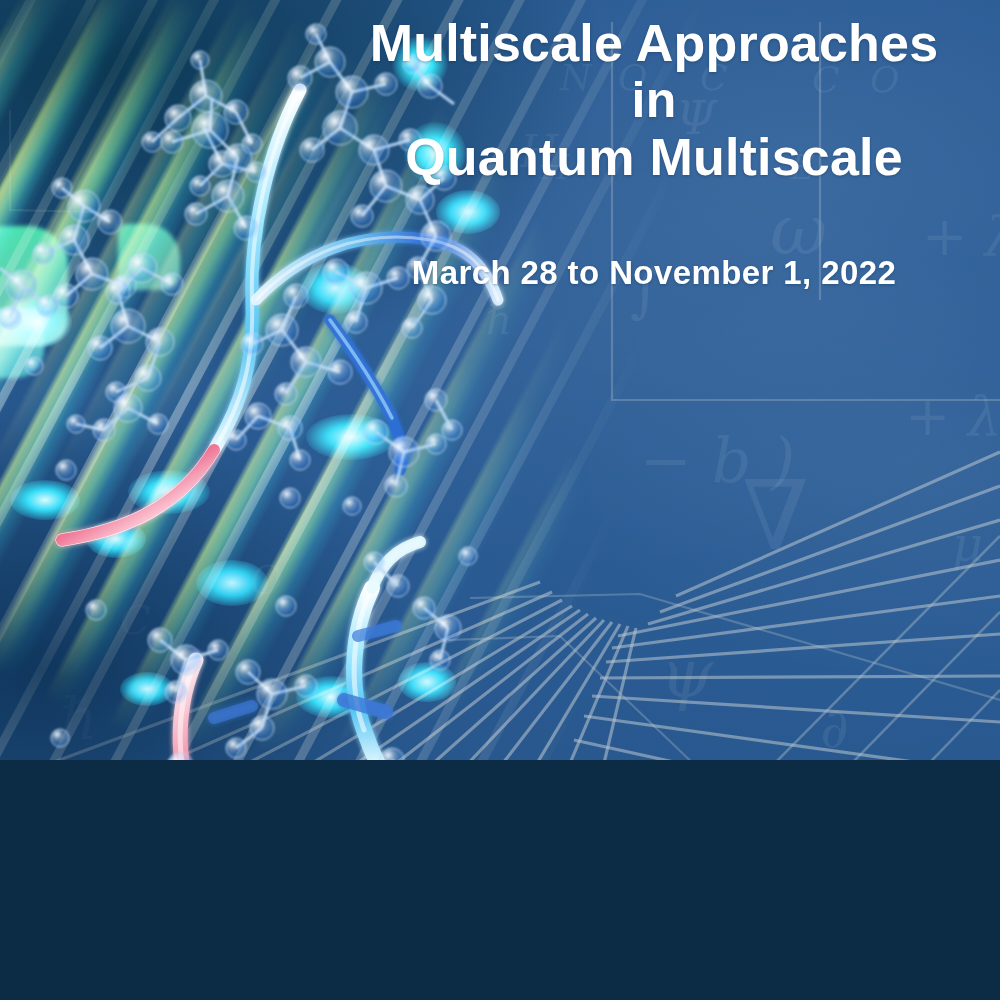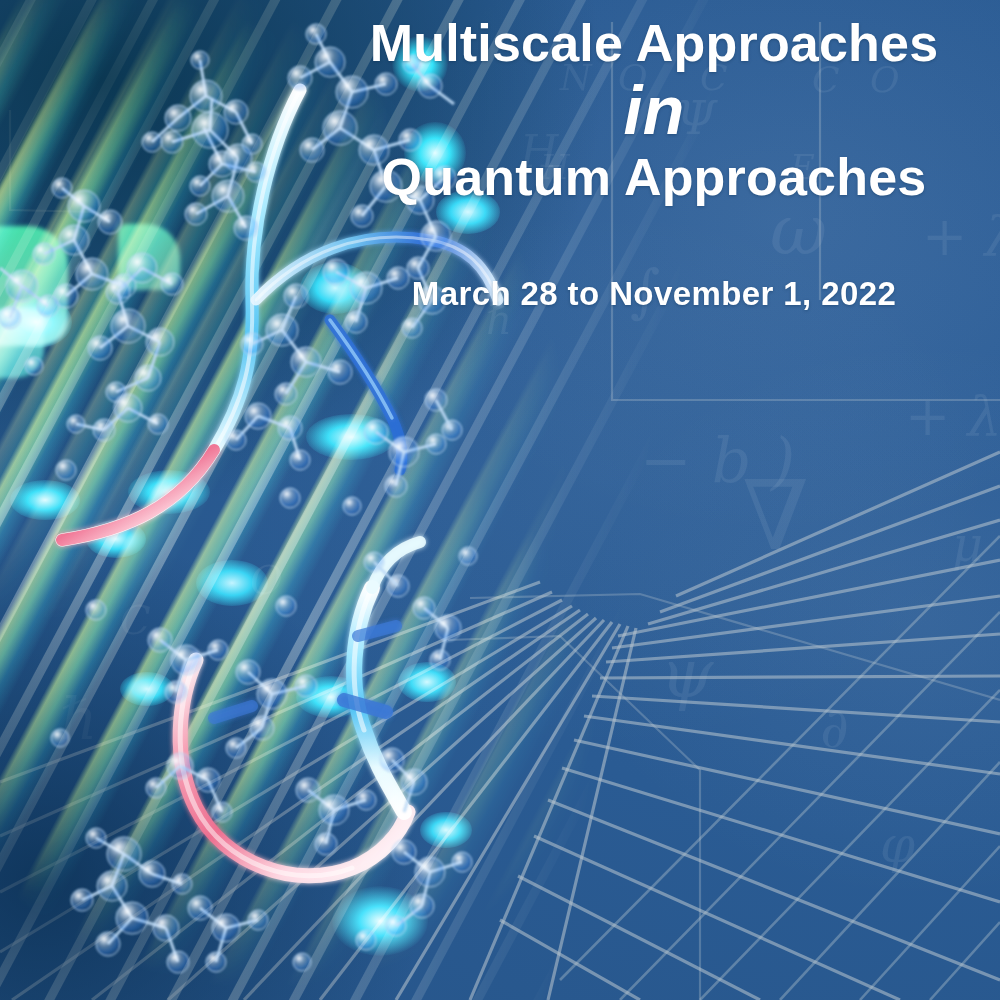--- a/index.html
+++ b/index.html
@@ -1,21 +1,21 @@
 <!DOCTYPE html>
 <html><head>
 <meta charset="utf-8">
 <title>Multiscale Approaches in Quantum Mechanics</title>
 <style>
   html,body{margin:0;padding:0;background:#0c2b45;}
   body{font-family:"Liberation Sans",sans-serif;}
 
   #poster{
     position:relative;
-    width:1000px;height:1000px;
+    width:1000px;height:760px;
     overflow:hidden;
     background:#2a5d96;
   }
 
   
   .layer{position:absolute;inset:0;}
 
   .base-blue{
     background:
       radial-gradient(120% 110% at 88% 34%, #2f6099 0%, #2a5b93 45%, #255386 100%),
@@ -136,21 +136,21 @@
   .title-line{
     font-family:"Liberation Sans",sans-serif;
     font-weight:600;
     font-size:52px;
     line-height:1.12;
     letter-spacing:.2px;
     color:#fff;
     text-shadow:0 1px 3px rgba(10,40,70,.35);
     white-space:nowrap;
   }
-  .title-line.small{font-size:68px;font-style:italic;}
+  .title-line.small{font-size:50px;}
   .dates{
     margin-top:68px;
     font-family:"Liberation Sans",sans-serif;
     font-weight:600;
     font-size:33px;
     letter-spacing:.4px;
     color:#fff;
     text-shadow:0 1px 3px rgba(10,40,70,.35);
     white-space:nowrap;
   }
@@ -648,17 +648,17 @@
         <circle cx="302" cy="962" r="9"></circle>
       </g>
     </svg>
   </div>
 
   <div class="layer soft"></div>
 
   <div class="text-block">
     <div class="title-line">Multiscale Approaches</div>
     <div class="title-line small">in</div>
-    <div class="title-line">Quantum Approaches</div>
+    <div class="title-line">Quantum Multiscale</div>
     <div class="dates">March 28 to November 1, 2022</div>
   </div>
 
 </div>
 
 </body></html>

